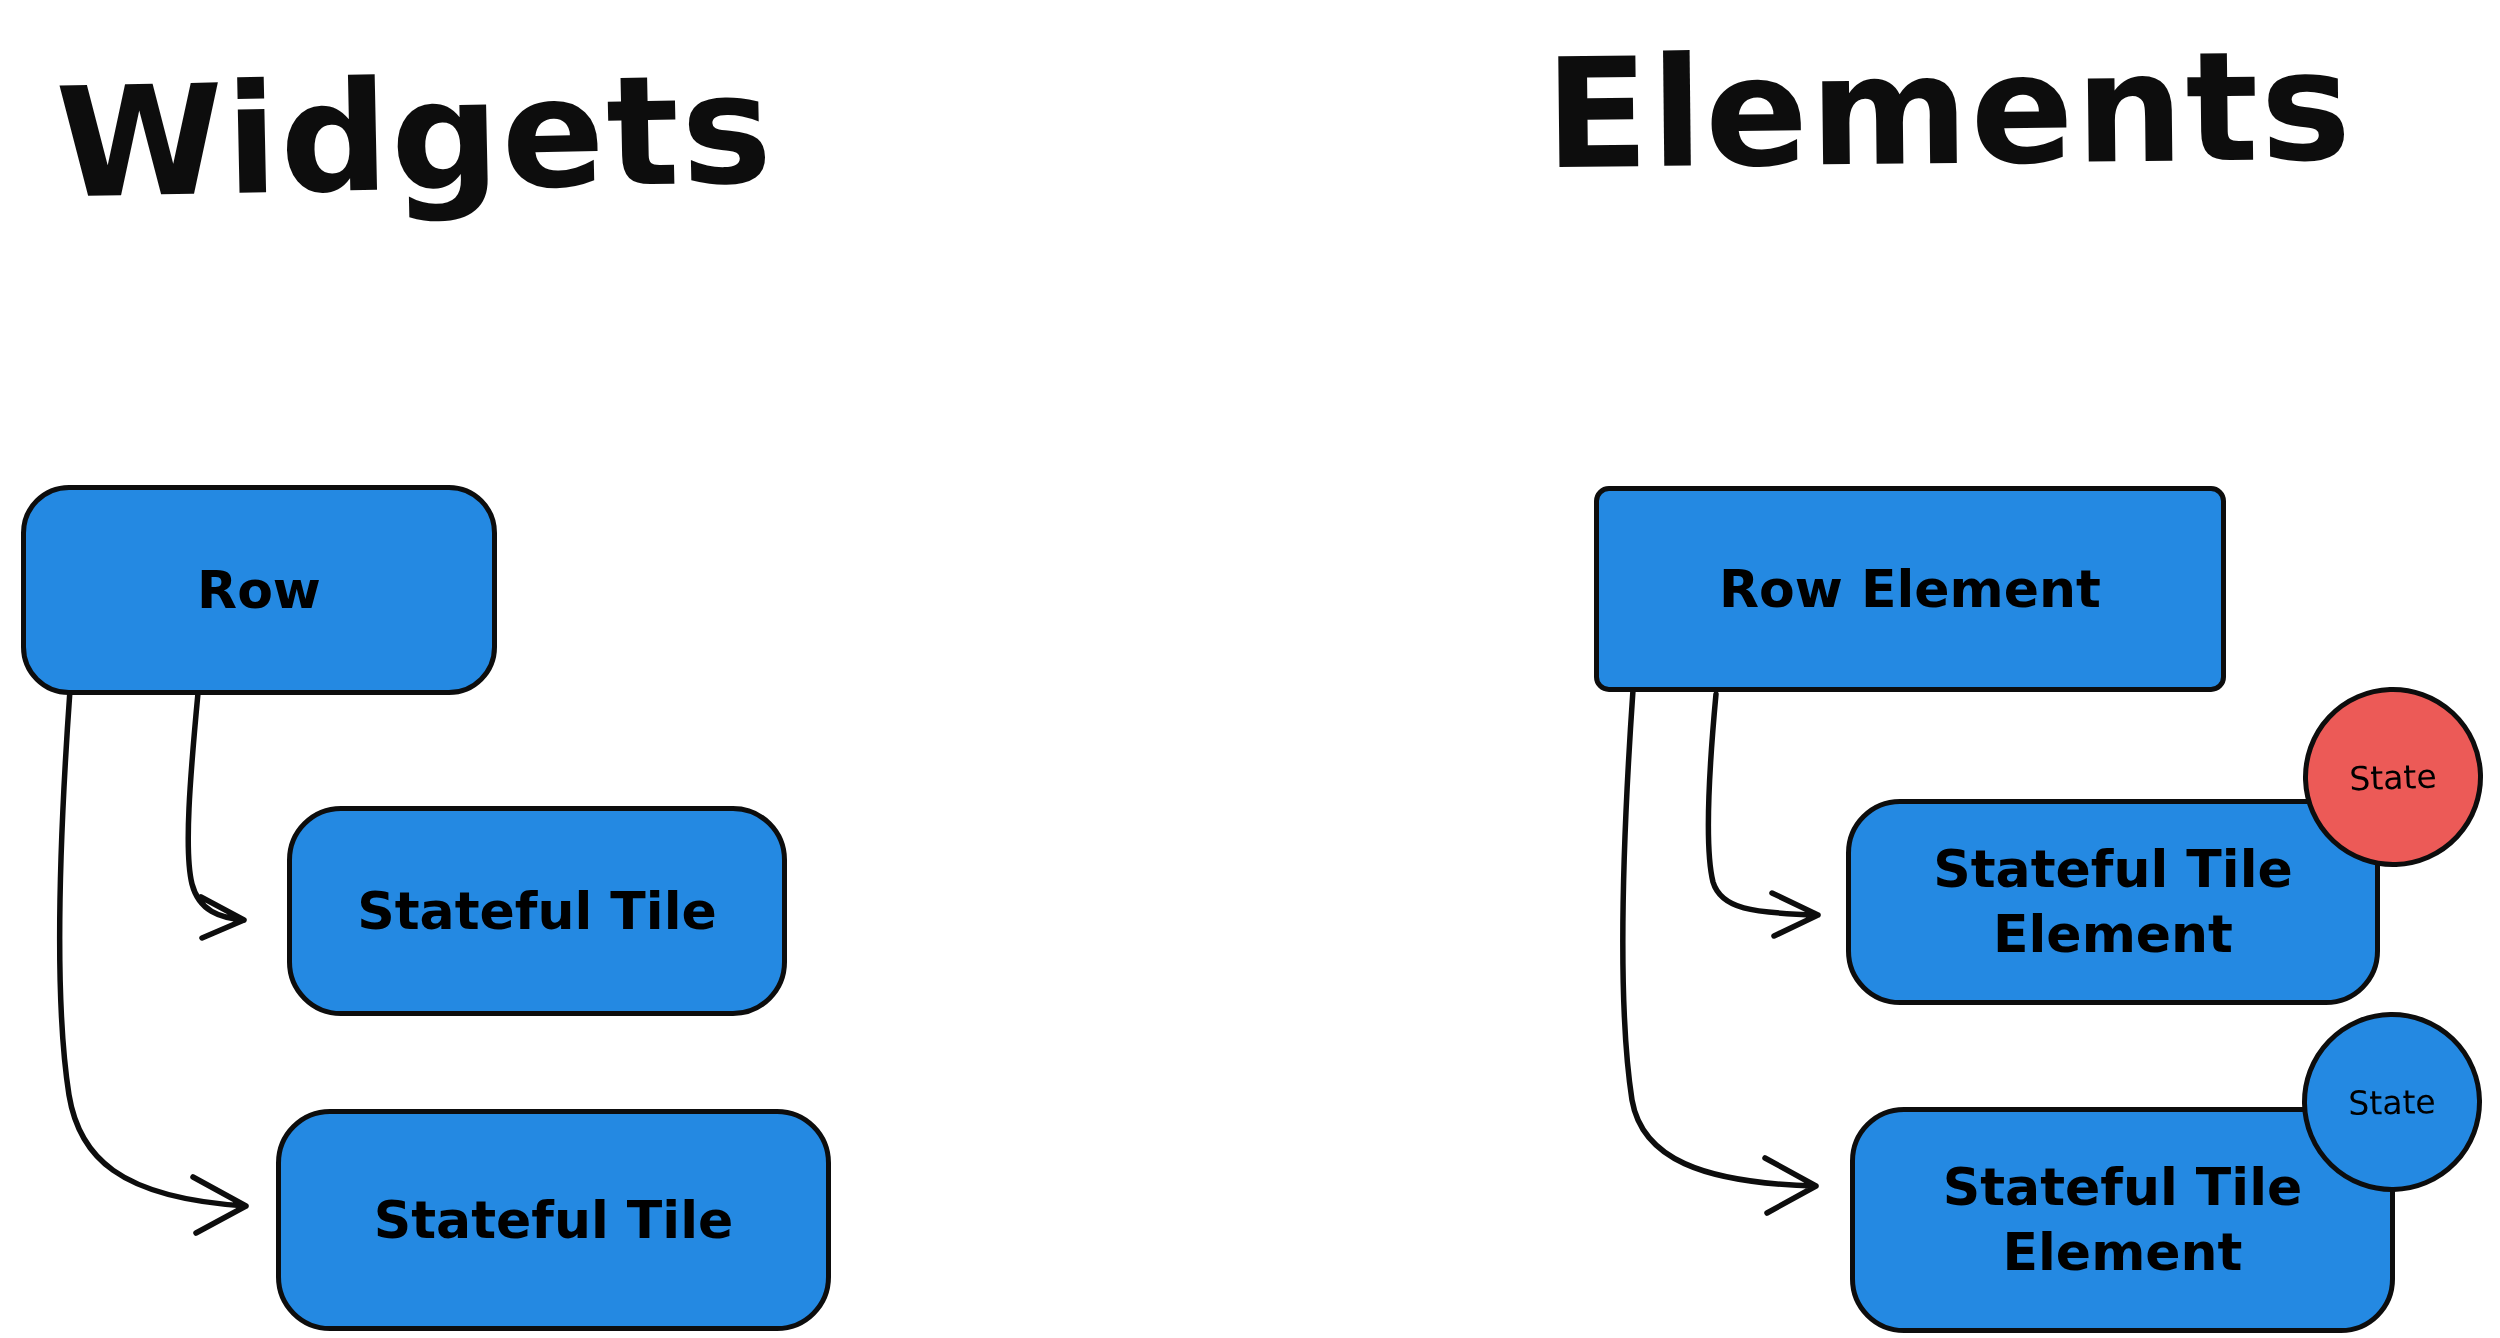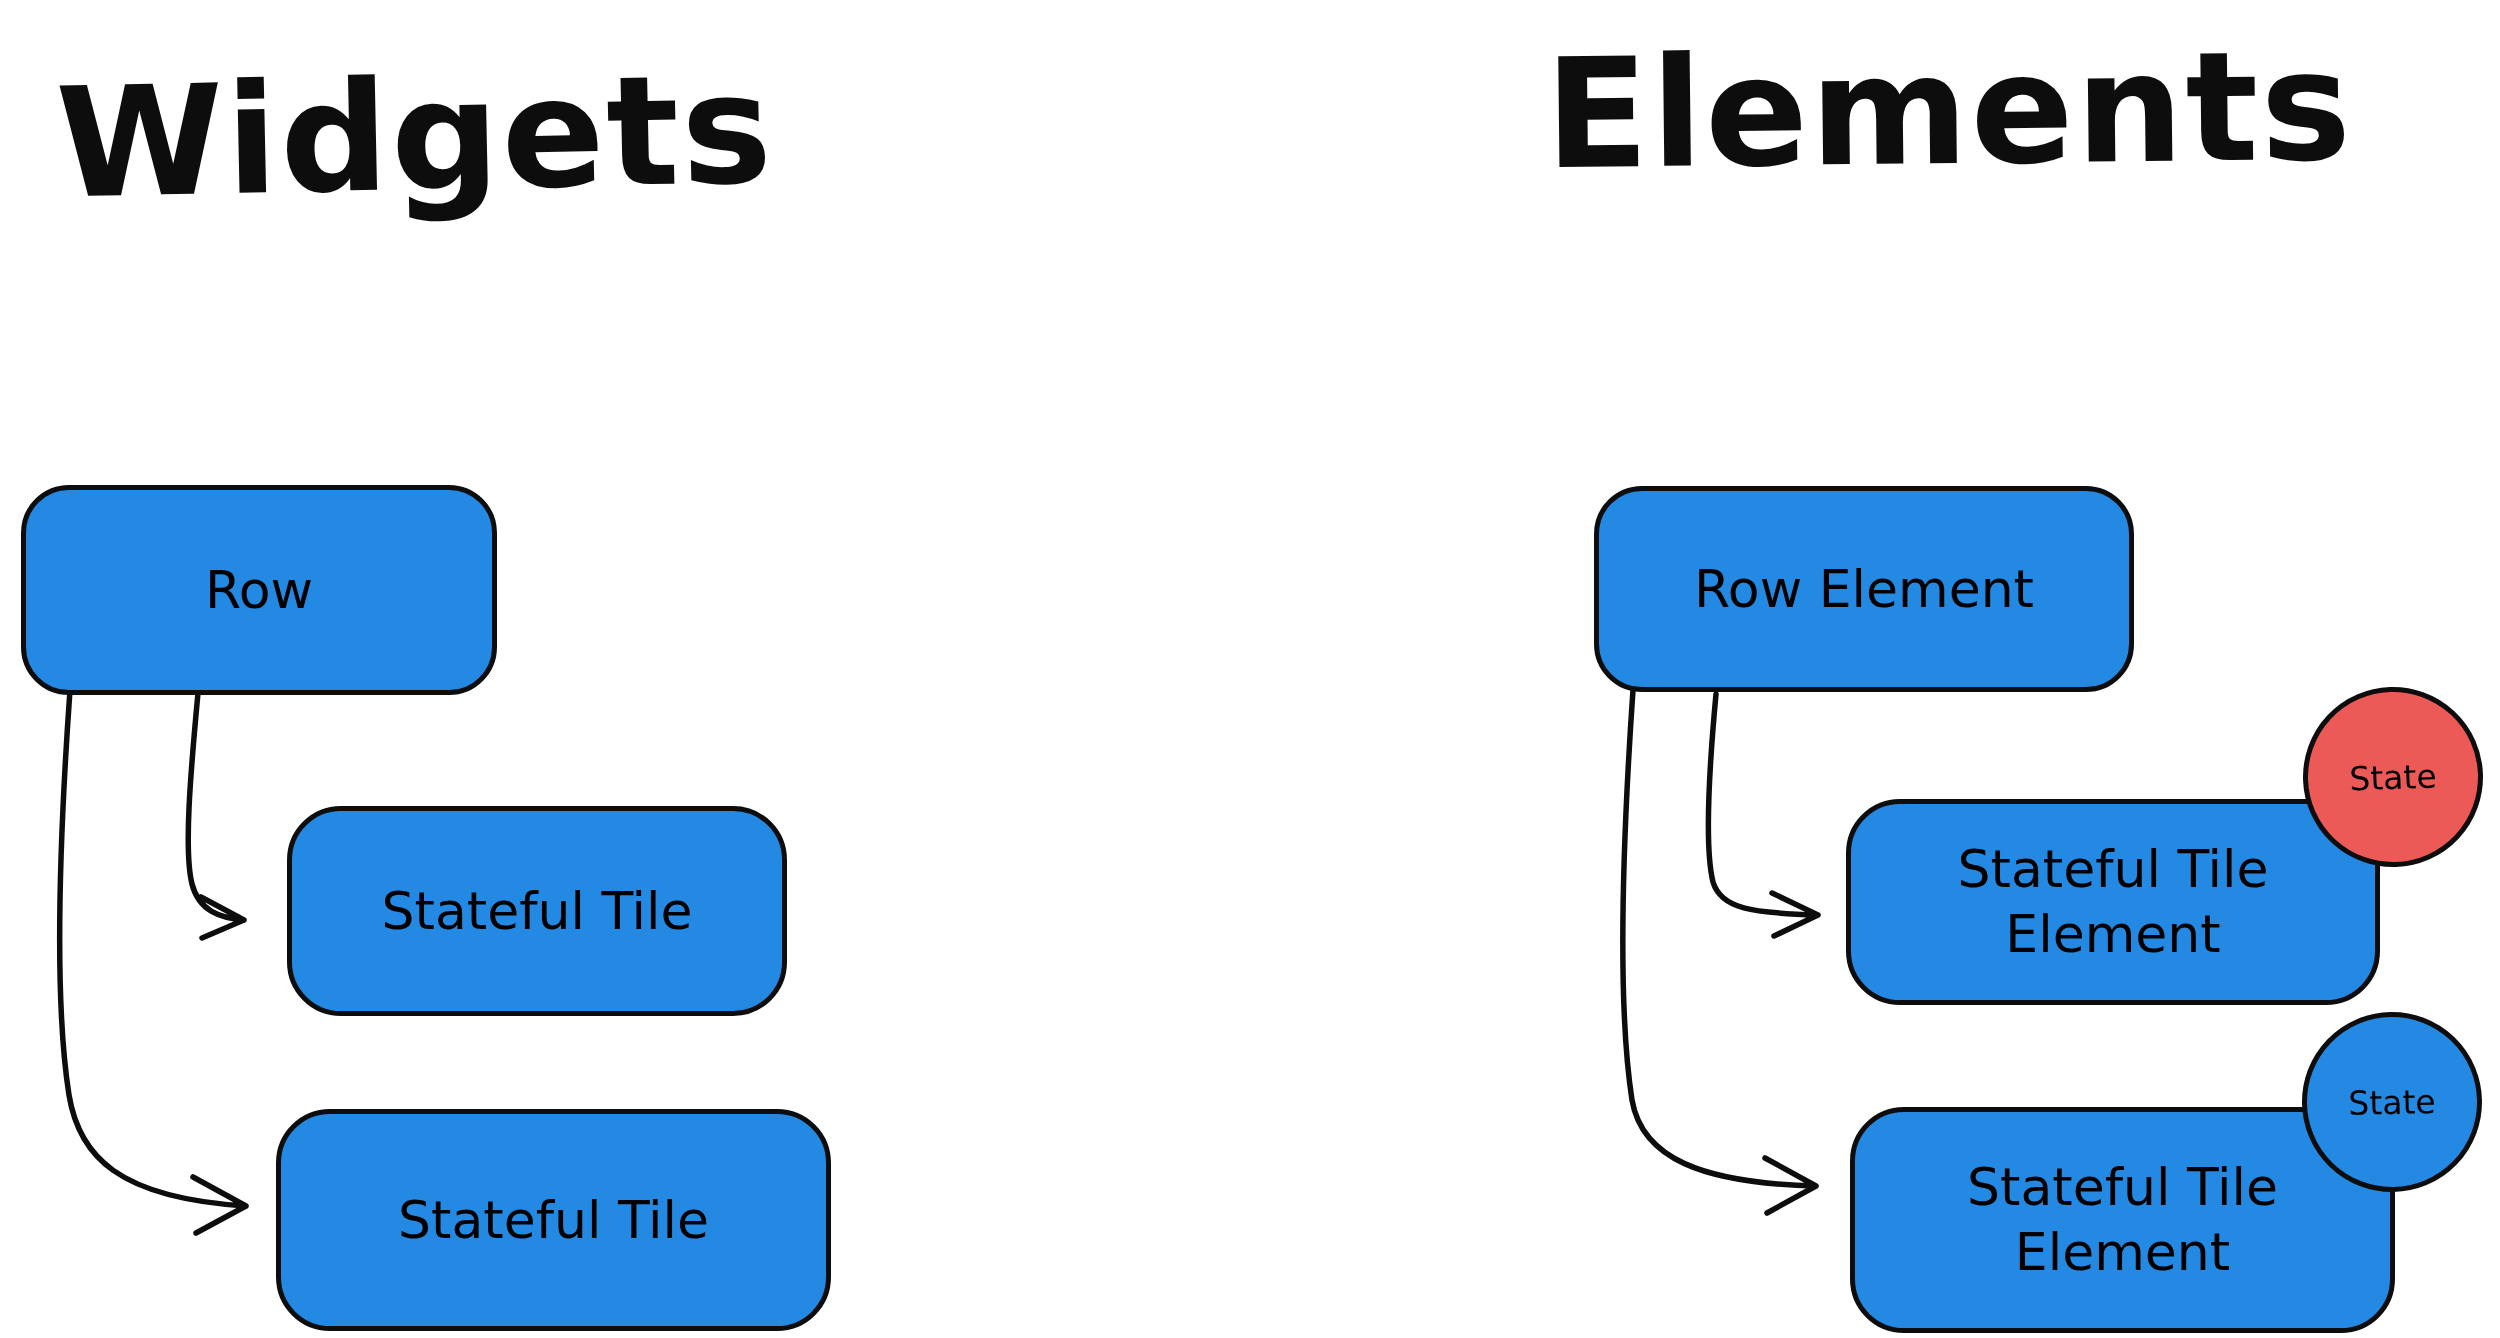--- a/index.html
+++ b/index.html
@@ -28,30 +28,30 @@
   .title.right{left:1545px;top:22px;transform:rotate(-0.6deg);}
   .node{
     position:absolute;
     background:var(--node-blue);
     border:5px solid var(--stroke);
     border-radius:48px;
     display:flex;align-items:center;justify-content:center;
     text-align:center;
     box-sizing:border-box;
     font-size:52px;
-    font-weight:400;
+    font-weight:700;
     line-height:1.25;
     color:#000;
     z-index:2;
   }
   .node .lbl{padding:0 30px;}
   #row-node        {left:21px;  top:485px;  width:476px; height:210px;}
   #tile1-node      {left:287px; top:806px;  width:500px; height:210px; border-radius:54px;}
   #tile2-node      {left:276px; top:1109px; width:555px; height:222px; border-radius:54px;}
-  #row-element-node{left:1594px;top:486px;  width:540px; height:206px;}
+  #row-element-node{left:1594px;top:486px;  width:632px; height:206px;border-radius:15px;}
   #tile1-element-node{left:1846px;top:799px; width:534px; height:206px; border-radius:54px;}
   #tile2-element-node{left:1850px;top:1107px;width:545px; height:226px; border-radius:54px;}
   .wrap-lbl{width:470px;}
   .state-badge{
     position:absolute;
     width:180px;height:180px;
     border:5px solid var(--stroke);
     border-radius:50%;
     display:flex;align-items:center;justify-content:center;
     box-sizing:border-box;

